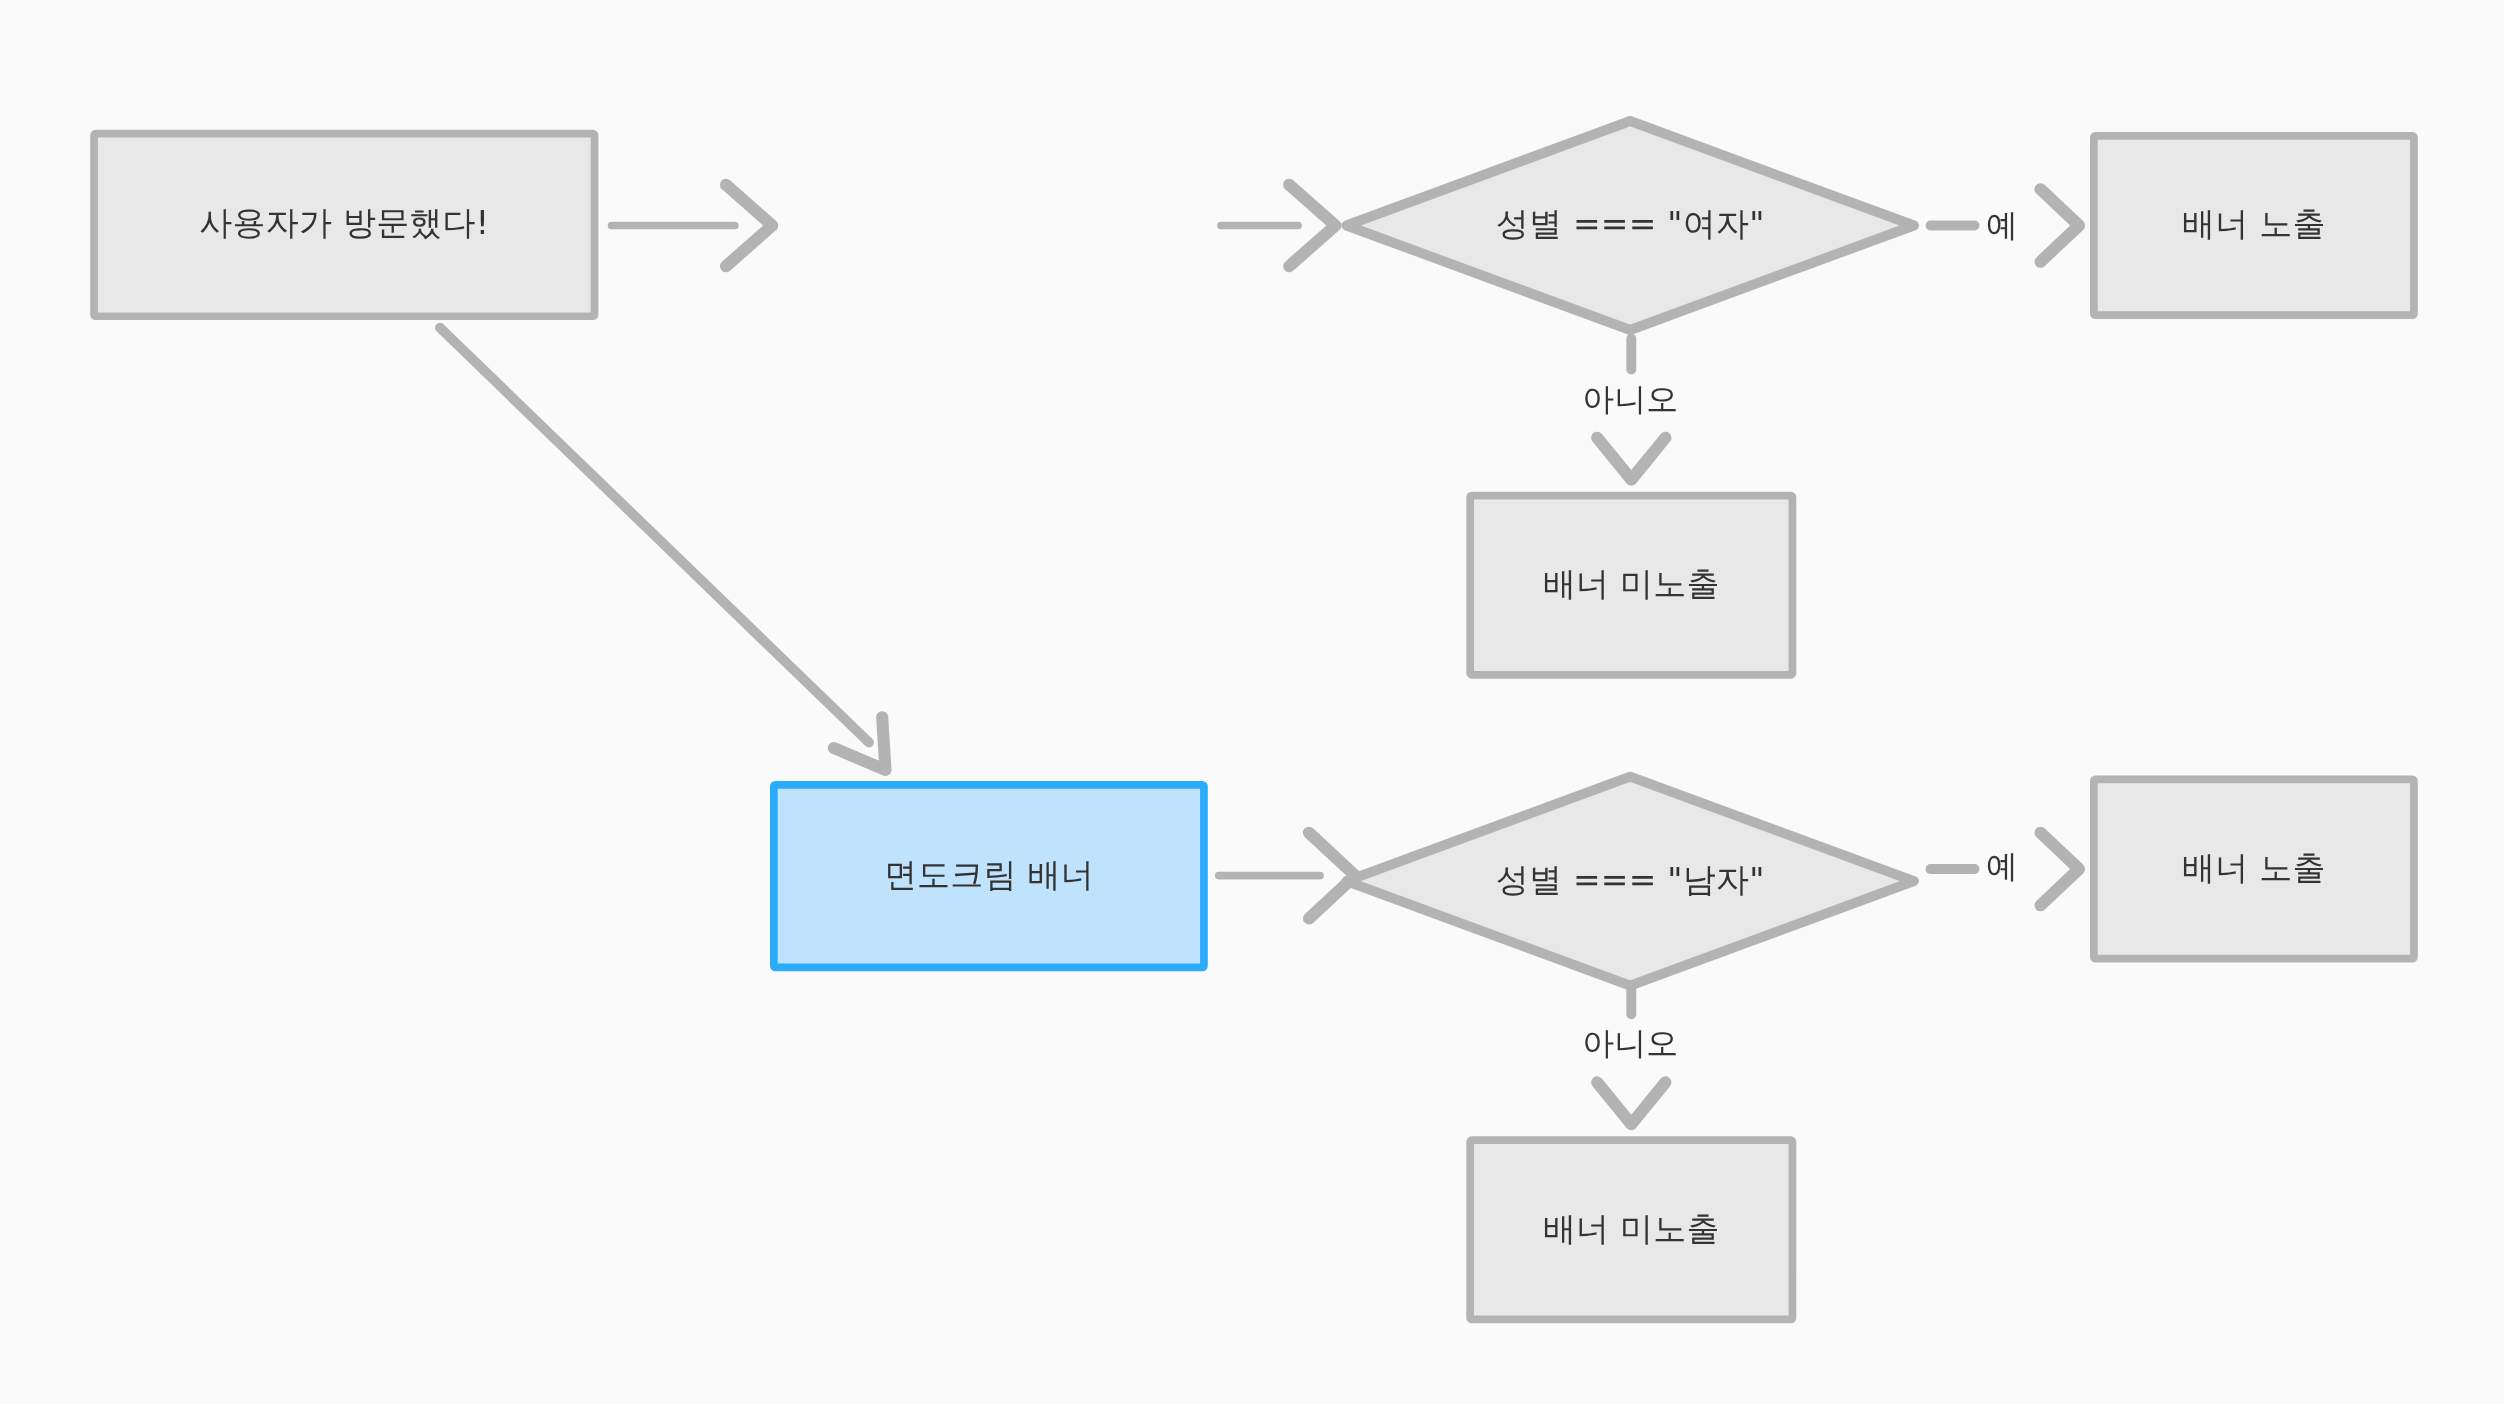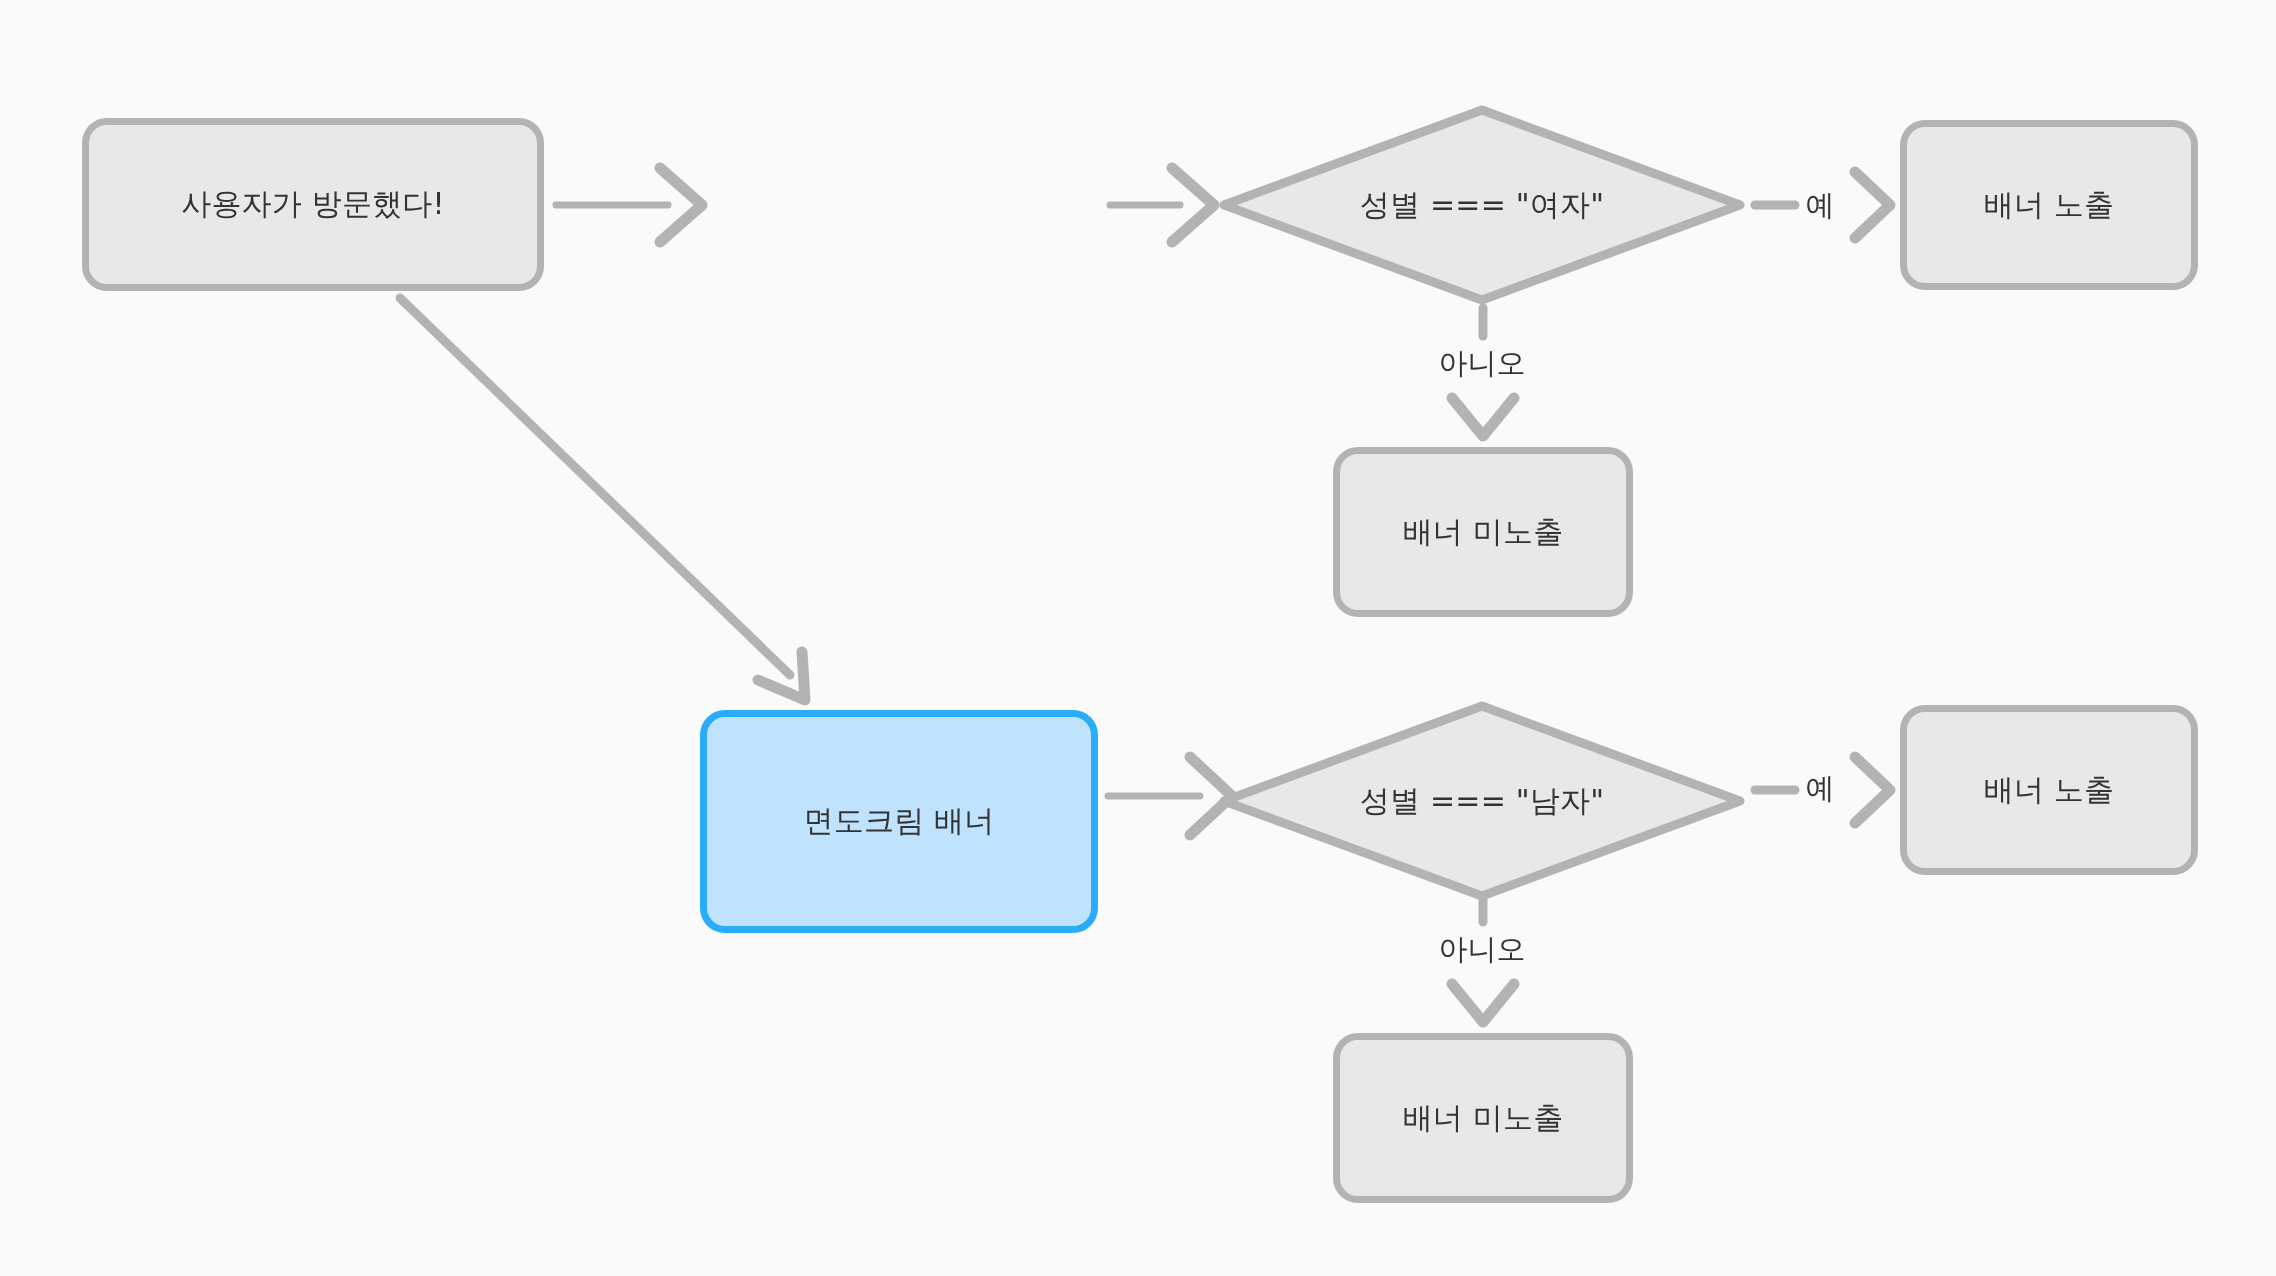--- a/index.html
+++ b/index.html
@@ -31,21 +31,21 @@
     display: flex;
     align-items: center;
     justify-content: center;
     text-align: center;
     color: #333333;
     font-size: 30px;
     letter-spacing: 0.2px;
     line-height: 1.35;
   }
   .node.box {
-    border-radius: 25px;
+    border-radius: 5px;
     border-style: solid;
     border-width: 7px;
     justify-content: center;
   }
   .node.box.neutral {
     background: #e8e8e8;
     border-color: #b3b3b3;
   }
   .node.box.accent-red {
     background: #fccac0;
@@ -145,21 +145,21 @@
   </div>
 
   <div class="node box neutral" style="left:1900px; top:120px; width:298px; height:170px;">
     <span class="label">배너 노출</span>
   </div>
 
   <div class="node box neutral" style="left:1333px; top:447px; width:300px; height:170px;">
     <span class="label">배너 미노출</span>
   </div>
 
-  <div class="node box accent-blue" style="left:700px; top:710px; width:398px; height:223px;">
+  <div class="node box accent-blue" style="left:700px; top:710px; width:398px; height:173px;">
     <span class="label">면도크림 배너</span>
   </div>
 
   <div class="node diamond" style="left:1218px; top:700px; width:528px; height:202px;">
     <svg class="diamond-shape" viewBox="0 0 528 202" preserveAspectRatio="none">
       <polygon points="264,6 522,101 264,196 6,101" fill="#e8e8e8" stroke="#b3b3b3" stroke-width="9" stroke-linejoin="round"></polygon>
     </svg>
     <span class="label">성별 === "남자"</span>
   </div>
 

